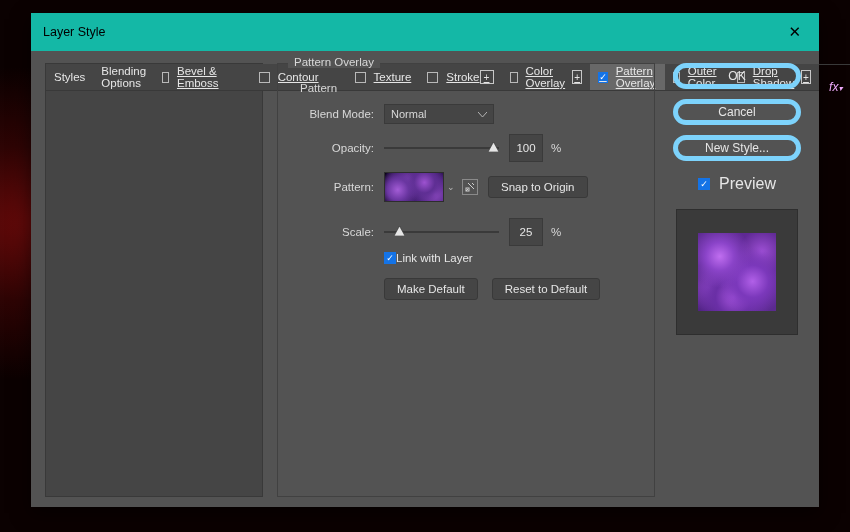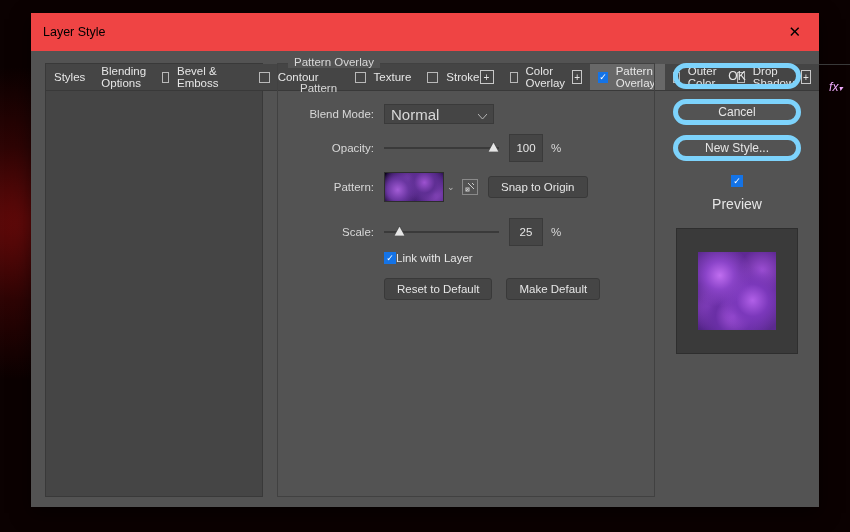--- a/index.html
+++ b/index.html
@@ -9,37 +9,37 @@
                 radial-gradient(ellipse at 98% 87%, #5a0a0a 0%, #200303 28%, #050101 55%),
                 #070000;
     overflow: hidden;
   }
   .dialog {
     position: absolute; left: 31px; top: 13px; width: 788px; height: 494px;
     background: #535353; color: #e6e6e6;
     box-shadow: 0 6px 18px rgba(0,0,0,0.55);
   }
   .titlebar {
-    height: 38px; background: #ef4444; color: #000;
+    height: 38px; background: #14b8a6; color: #000;
     display: flex; align-items: center; padding: 0 12px;
     font-size: 12.5px;
   }
   .titlebar .spacer { flex: 1; }
   .close-x { font-size: 15px; cursor: pointer; padding: 4px 6px; }
   .body { display: flex; padding: 12px 14px 10px 14px; gap: 14px; height: calc(100% - 38px); }
   
   .styles-panel {
     width: 218px; background: #454545; display: flex; 
     border: 1px solid #393939;
   }
   .styles-panel .hdr, .styles-panel .row {
     height: 27px; display: flex; align-items: center;
     padding: 0 8px; font-size: 11.5px; border-bottom: 1px solid #393939;
   }
-  .styles-panel .row { background: #454545; cursor: pointer; }
+  .styles-panel .row { background: #454545; cursor: pointer; text-decoration: underline; }
   .styles-panel .row.selected { background: #686868; }
   .styles-panel .row.child { padding-left: 28px; }
   .styles-panel .row .cb {
     width: 11px; height: 11px; border: 1px solid #b9b9b9; margin-right: 8px;
     display: inline-flex; align-items: center; justify-content: center;
     background: #454545;
   }
   .styles-panel .row .cb.on { background: #1473e6; border-color:#1473e6; }
   .styles-panel .row .cb.on::after { content: "✓"; color:#fff; font-size:9px; line-height:1; }
   .styles-panel .row .plus {
@@ -64,21 +64,21 @@
     font-size: 11.5px; color:#d8d8d8;
   }
   .sub-label { font-size: 11.5px; color:#d8d8d8; margin-bottom: 10px; padding-left: 4px; }
   .form-row {
     display: flex; align-items: center; margin-bottom: 10px; font-size: 11.5px;
     color:#d8d8d8;
   }
   .form-row .lbl { width: 78px; text-align: right; margin-right: 10px; }
   .select {
     width: 110px; height: 20px; background:#454545; border:1px solid #3a3a3a;
-    display:flex; align-items:center; padding:0 6px; font-size:15px;
+    display:flex; align-items:center; padding:0 6px; font-size:11px;
   }
   .select .chev { margin-left:auto; opacity:.8; }
   .slider {
     position: relative; width: 115px; height: 14px; margin-right: 10px;
   }
   .slider .track {
     position:absolute; left:0; right:0; top:6px; height:2px; background:#3a3a3a;
   }
   .slider .thumb { position:absolute; top:1px; }
   .numbox {
@@ -111,21 +111,21 @@
   }
   .checkline { display:flex; align-items:center; font-size:11.5px; margin-left:88px; margin-top:-4px; margin-bottom:14px; }
   .btn-row { display:flex; gap:14px; margin-left:88px; }
   
   .right { width: 136px; display:flex; flex-direction:column; align-items:center; gap:10px; }
   .pill {
     width: 128px; height: 26px; border:5px solid #7dd3fc; border-radius: 13px;
     display:flex; align-items:center; justify-content:center;
     font-size:12px; color:#e6e6e6; cursor:pointer;
   }
-  .preview-check { display:flex; align-items:center; gap:9px; font-size:14px; margin-top:4px;flex-direction:column; }
+  .preview-check { display:flex; align-items:center; gap:9px; font-size:16px; margin-top:4px; }
   .preview-box {
     width: 122px; height: 126px; background:#3a3a3a; border:1px solid #2e2e2e;
     display:flex; align-items:center; justify-content:center; margin-top:6px;
   }
   .preview-texture {
     width: 78px; height: 78px;
     background:
       radial-gradient(circle at 28% 30%, #c06ef0 0%, #8b44c9 18%, transparent 40%),
       radial-gradient(circle at 70% 62%, #b160e8 0%, #7b38bb 22%, transparent 46%),
       radial-gradient(circle at 46% 82%, #a554dc 0%, #6a2fa6 24%, transparent 50%),
@@ -279,24 +279,24 @@
           <span class="unit">%</span>
         </div>
 
         <div class="checkline">
           <span class="cb2"></span>
           <span>Link with Layer</span>
         </div>
 
         <div class="btn-row">
           <div class="btn">
+              <span>Make Default</span>
+            </div>
+          <div class="btn">
               <span>Reset to Default</span>
-            </div>
-          <div class="btn">
-              <span>Make Default</span>
             </div>
         </div>
       </div>
     </div>
 
     <div class="right">
       <div class="pill">
           <span>OK</span>
         </div>
       <div class="pill">

